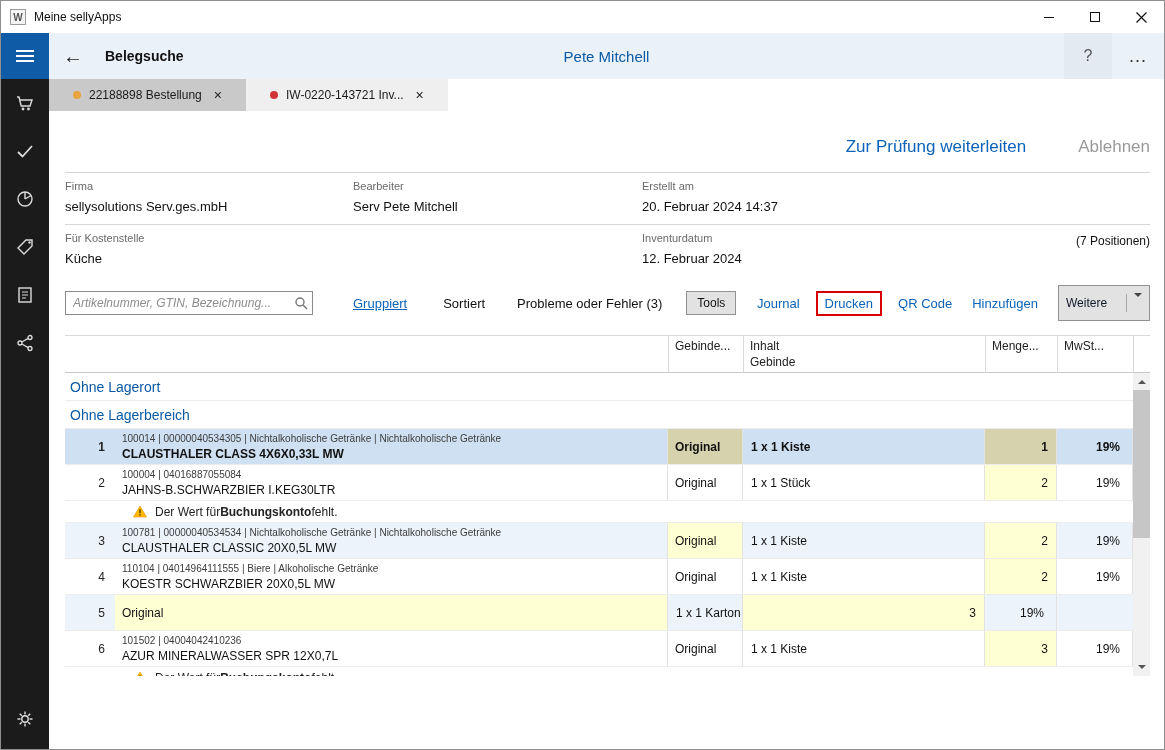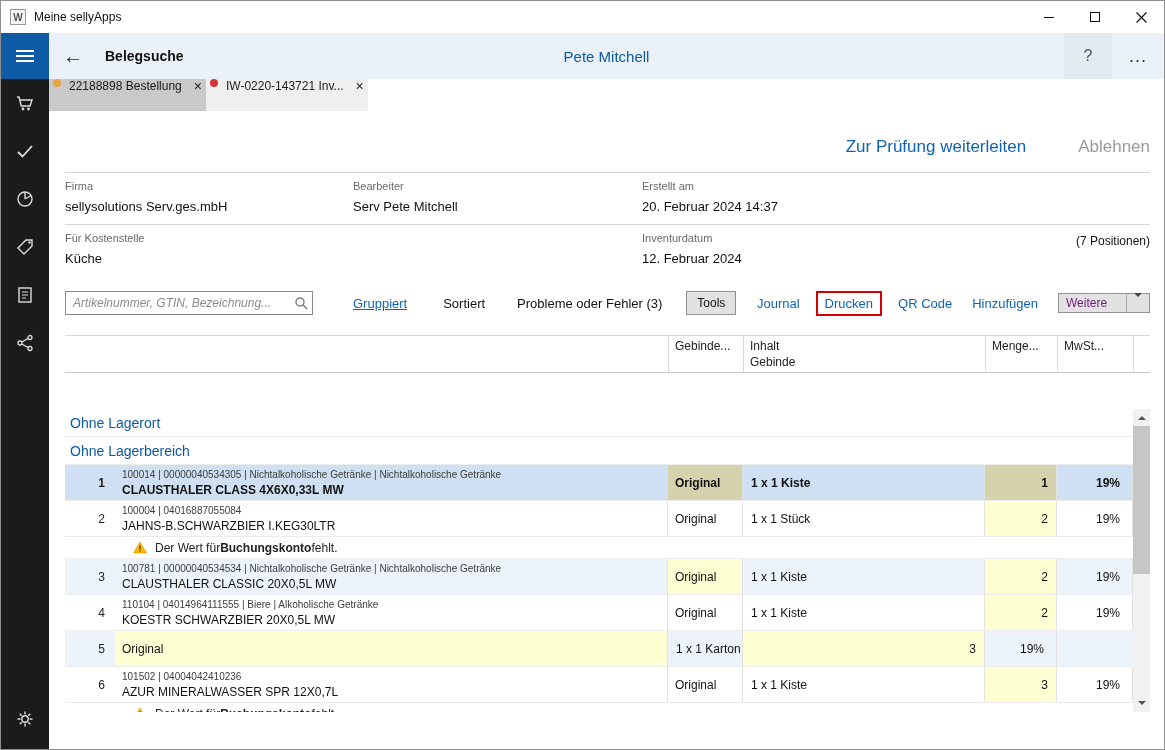--- a/index.html
+++ b/index.html
@@ -33,21 +33,21 @@
   .back-btn { font-size:20px; color:#1a1a1a; margin-left:14px; cursor:pointer; line-height:1; }
   .header-title { font-size:14px; font-weight:bold; color:#111; margin-left:22px; }
   .user-name { position:absolute; left:50%; transform:translateX(-50%); color:#0b5aa5; font-size:15px; }
   .help-btn { margin-left:auto; width:48px; height:46px; background:#e3eaf2; display:flex; align-items:center;
               justify-content:center; font-size:16px; color:#555; cursor:pointer; }
   .more-btn { width:52px; height:46px; display:flex; align-items:center; justify-content:center; font-size:18px;
               color:#333; cursor:pointer; letter-spacing:1px; }
 
   
   .tabstrip { flex:0 0 32px; display:flex; background:#fff; }
-  .tab { display:flex; align-items:flex-start; padding:0 4px; font-size:12px; color:#1a1a1a; cursor:pointer; }
+  .tab { display:flex; align-items:center; padding:0 24px; font-size:12px; color:#1a1a1a; cursor:pointer; }
   .tab-1 { background:#c9c9c9; }
   .tab-2 { background:#efefef; }
   .dot { width:8px; height:8px; border-radius:50%; margin-right:8px; flex:0 0 8px; }
   .dot-yellow { background:#e8a33d; }
   .dot-red { background:#d13438; }
   .tab-close { margin-left:12px; font-size:14px; color:#222; cursor:pointer; line-height:1; }
 
   
   .content { flex:1; background:#fff; padding:0 14px 0 16px; min-height:0; }
 
@@ -76,32 +76,32 @@
   .lnk-gruppiert { margin-left:40px; text-decoration:underline; }
   .tb-text { color:#111; font-size:13px; white-space:nowrap; cursor:pointer;text-align:right; }
   .lnk-sortiert { margin-left:36px; }
   .lnk-probleme { margin-left:32px; }
   .tools-btn { margin-left:24px; height:24px; padding:0 10px; background:#e2e2e2; border:1px solid #919191;
                font-size:12px; color:#111; display:flex; align-items:center; cursor:pointer; }
   .lnk-journal { margin-left:auto; }
   .drucken-box { margin-left:16px; border:2px solid #d60000; padding:3px 7px; display:inline-flex; }
   .lnk-qr { margin-left:16px; }
   .lnk-hinzu { margin-left:20px; }
-  .weitere-btn { margin-left:20px; width:92px; height:20px; background:#e2e2e2; border:1px solid #919191;
-                 font-size:12px; color:#701a75; display:flex; align-items:center; padding:0 7px; cursor:pointer; }
+  .weitere-btn { margin-left:20px; width:92px; height:36px; background:#e2e2e2; border:1px solid #919191;
+                 font-size:12px; color:#0f172a; display:flex; align-items:center; padding:0 7px; cursor:pointer; }
   .weitere-chev { margin-left:auto; border-left:1px solid #a8a8a8; padding:3px 0 0 7px; height:18px; }
   .chev-tri { width:0; height:0; border:4px solid transparent; border-top-color:#444; }
 
   
   .table { margin-top:18px; }
   .thead { display:grid; grid-template-columns:50px 1fr 75px 242px 72px 76px 17px; height:38px;
            border-top:1px solid #d9d9d9; border-bottom:1px solid #c9c9c9; font-size:12px; color:#222; background:#fff; }
   .th { padding:3px 6px; line-height:1.3; }
   .th-b { border-left:1px solid #d9d9d9; }
-  .tbody { position:relative; height:303px; overflow:hidden;margin-top:36px; }
+  .tbody { position:relative; height:303px; overflow:hidden; }
   .rows { width:calc(100% - 17px); }
   .group-row { height:28px; display:flex; align-items:center; font-size:14px; color:#0b5aa5; padding-left:5px;
                border-bottom:1px solid #ececec; background:#fff; cursor:pointer; }
   .trow { display:grid; grid-template-columns:50px 1fr 75px 242px 72px 76px; height:36px;
           border-bottom:1px solid #ececec; background:#fff; cursor:pointer; }
   .trow.alt { background:#edf3fa; }
   .trow.sel { background:#cfe0f2; }
   .c-num  { display:flex; align-items:center; justify-content:flex-end; padding-right:10px; font-size:12px; color:#222; }
   .c-desc { padding:4px 0 0 7px; overflow:hidden; border-right:1px solid #e2e2e2; }
   .meta { font-size:10px; color:#3c3c3c; white-space:nowrap; overflow:hidden; }

